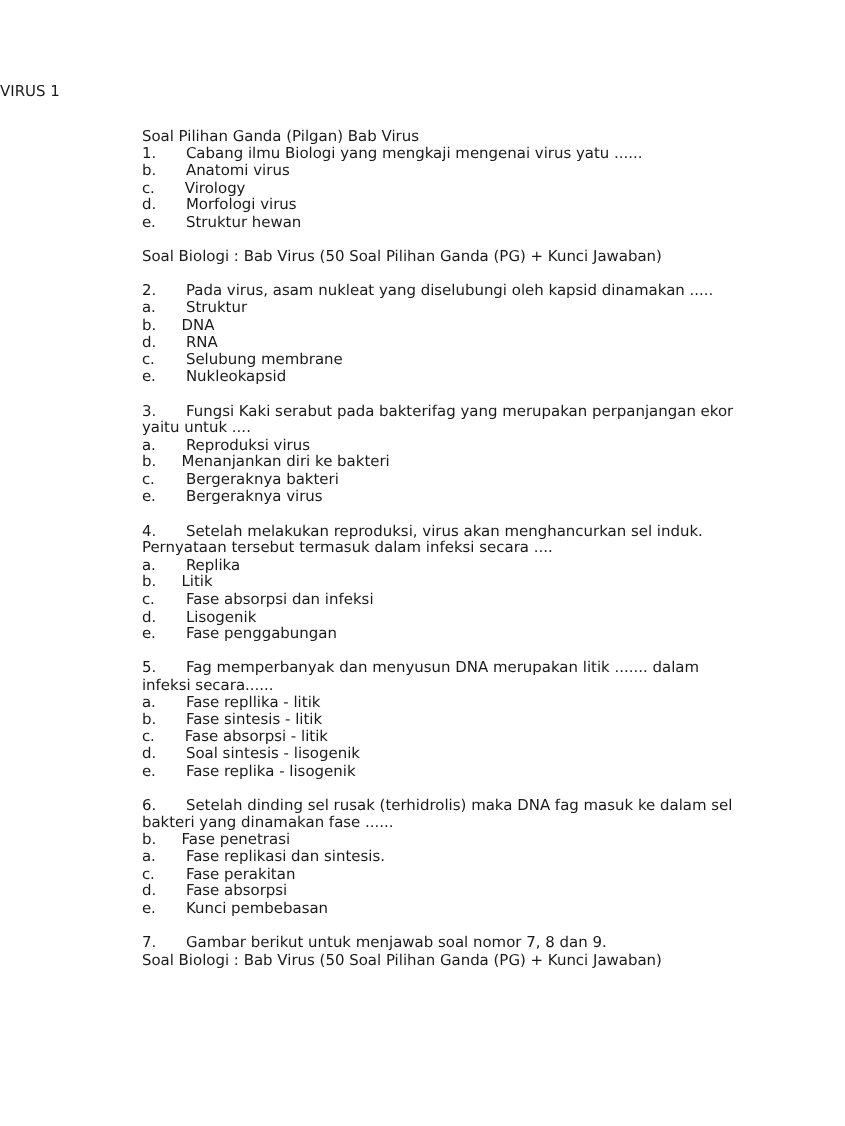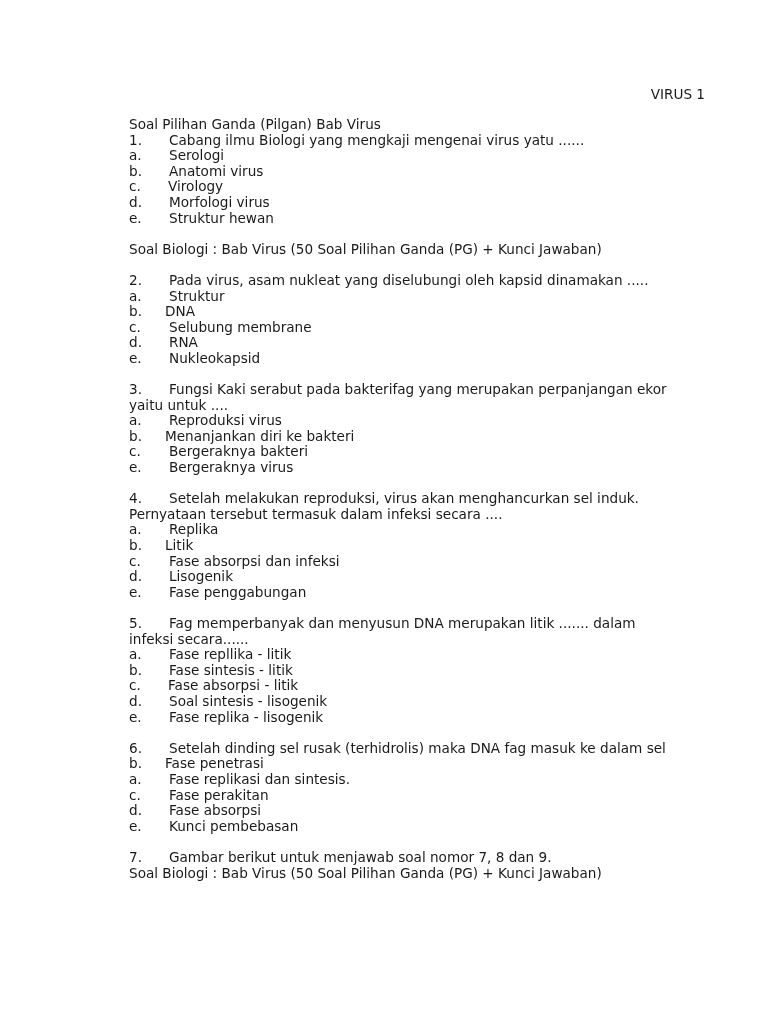--- a/index.html
+++ b/index.html
@@ -19,24 +19,24 @@
     .page {
       position: absolute;
       left: 0;
       top: 0;
       width: 768px;
       height: 1024px;
       background: #ffffff;
     }
     .title {
       position: absolute;
-      top: 85px;
+      top: 74px;
       left: 0;
       width: 705px;
-      text-align: right;
+      text-align: left;
       line-height: 18px;
     }
     .content {
       position: absolute;
       top: 117px;
       left: 92px;
       width: 580px;
       line-height: 15.6px;
     }
     .line {
@@ -68,37 +68,36 @@
 <div class="page">
 
   <div class="title">VIRUS 1</div>
 
   <div class="content">
 
     <div class="line">Soal Pilihan Ganda (Pilgan) Bab Virus</div>
 
     <div>
       <div class="line"><span class="num">1.</span><span>Cabang ilmu Biologi yang mengkaji mengenai virus yatu ......</span></div>
-      <div class="line"><span class="opt-label">a.</span><span>Serologi</span></div>
       <div class="line"><span class="opt-label">b.</span><span>Anatomi virus</span></div>
       <div class="line"><span class="opt-label mid">c.</span><span>Virology</span></div>
       <div class="line"><span class="opt-label">d.</span><span>Morfologi virus</span></div>
       <div class="line"><span class="opt-label">e.</span><span>Struktur hewan</span></div>
     </div>
 
     <div class="blank"></div>
     <div class="line">Soal Biologi : Bab Virus (50 Soal Pilihan Ganda (PG) + Kunci Jawaban)</div>
     <div class="blank"></div>
 
     <div>
       <div class="line"><span class="num">2.</span><span>Pada virus, asam nukleat yang diselubungi oleh kapsid dinamakan .....</span></div>
       <div class="line"><span class="opt-label">a.</span><span>Struktur</span></div>
       <div class="line"><span class="opt-label narrow">b.</span><span>DNA</span></div>
+      <div class="line"><span class="opt-label">d.</span><span>RNA</span></div>
       <div class="line"><span class="opt-label">c.</span><span>Selubung membrane</span></div>
-      <div class="line"><span class="opt-label">d.</span><span>RNA</span></div>
       <div class="line"><span class="opt-label">e.</span><span>Nukleokapsid</span></div>
     </div>
 
     <div class="blank"></div>
 
     <div>
       <div class="line"><span class="num">3.</span><span>Fungsi Kaki serabut pada bakterifag yang merupakan perpanjangan ekor</span></div>
       <div class="line">yaitu untuk ....</div>
       <div class="line"><span class="opt-label">a.</span><span>Reproduksi virus</span></div>
       <div class="line"><span class="opt-label narrow">b.</span><span>Menanjankan diri ke bakteri</span></div>
@@ -127,20 +126,21 @@
       <div class="line"><span class="opt-label">b.</span><span>Fase sintesis - litik</span></div>
       <div class="line"><span class="opt-label mid">c.</span><span>Fase absorpsi - litik</span></div>
       <div class="line"><span class="opt-label">d.</span><span>Soal sintesis - lisogenik</span></div>
       <div class="line"><span class="opt-label">e.</span><span>Fase replika - lisogenik</span></div>
     </div>
 
     <div class="blank"></div>
 
     <div>
       <div class="line"><span class="num">6.</span><span>Setelah dinding sel rusak (terhidrolis) maka DNA fag masuk ke dalam sel</span></div>
+      <div class="line">bakteri yang dinamakan fase ......</div>
       <div class="line"><span class="opt-label narrow">b.</span><span>Fase penetrasi</span></div>
       <div class="line"><span class="opt-label">a.</span><span>Fase replikasi dan sintesis.</span></div>
       <div class="line"><span class="opt-label">c.</span><span>Fase perakitan</span></div>
       <div class="line"><span class="opt-label">d.</span><span>Fase absorpsi</span></div>
       <div class="line"><span class="opt-label">e.</span><span>Kunci pembebasan</span></div>
     </div>
 
     <div class="blank"></div>
 
     <div>

